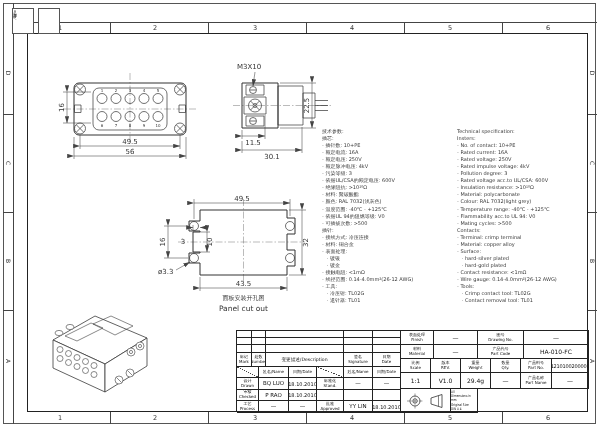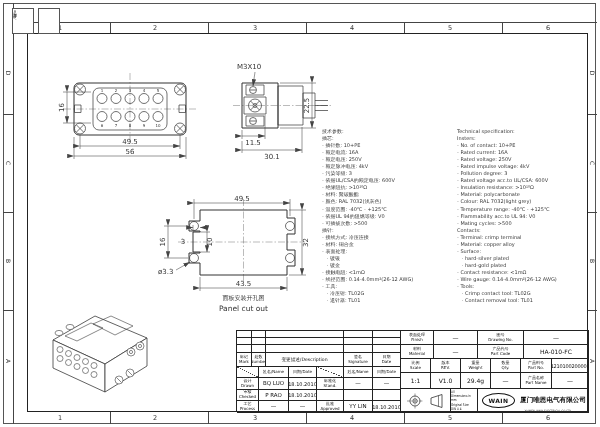--- a/index.html
+++ b/index.html
@@ -467,22 +467,15 @@
           <line x1="11" y1="2.5" x2="11" y2="17.5" stroke-dasharray="3 1.2 .8 1.2" stroke-width=".5"></line>
           <polygon points="27,7 38,3.5 38,16.5 27,13"></polygon>
           <line x1="34.5" y1="4.6" x2="34.5" y2="15.4" stroke-width=".6"></line>
         </g>
       </svg>
     </div>
     <div class="c" style="left:214px;top:58px;width:27px;height:24px;">
       <div class="note">All Dimensions in mm
 Original Size DIN A 4</div>
     </div>
-    <div class="c" style="left:241px;top:58px;width:111px;height:24px;justify-content:flex-start;">
-      <div class="logo-oval">WAIN</div>
-      <div class="abs" style="left:40px;top:3px;width:70px;text-align:center;">
-        <div class="co-cn">厦门唯恩电气有限公司</div>
-        <div class="co-en">XIAMEN WAIN ELECTRICAL CO.LTD</div>
-      </div>
-    </div>
   </div>
 
 </div>
 
 </body></html>

